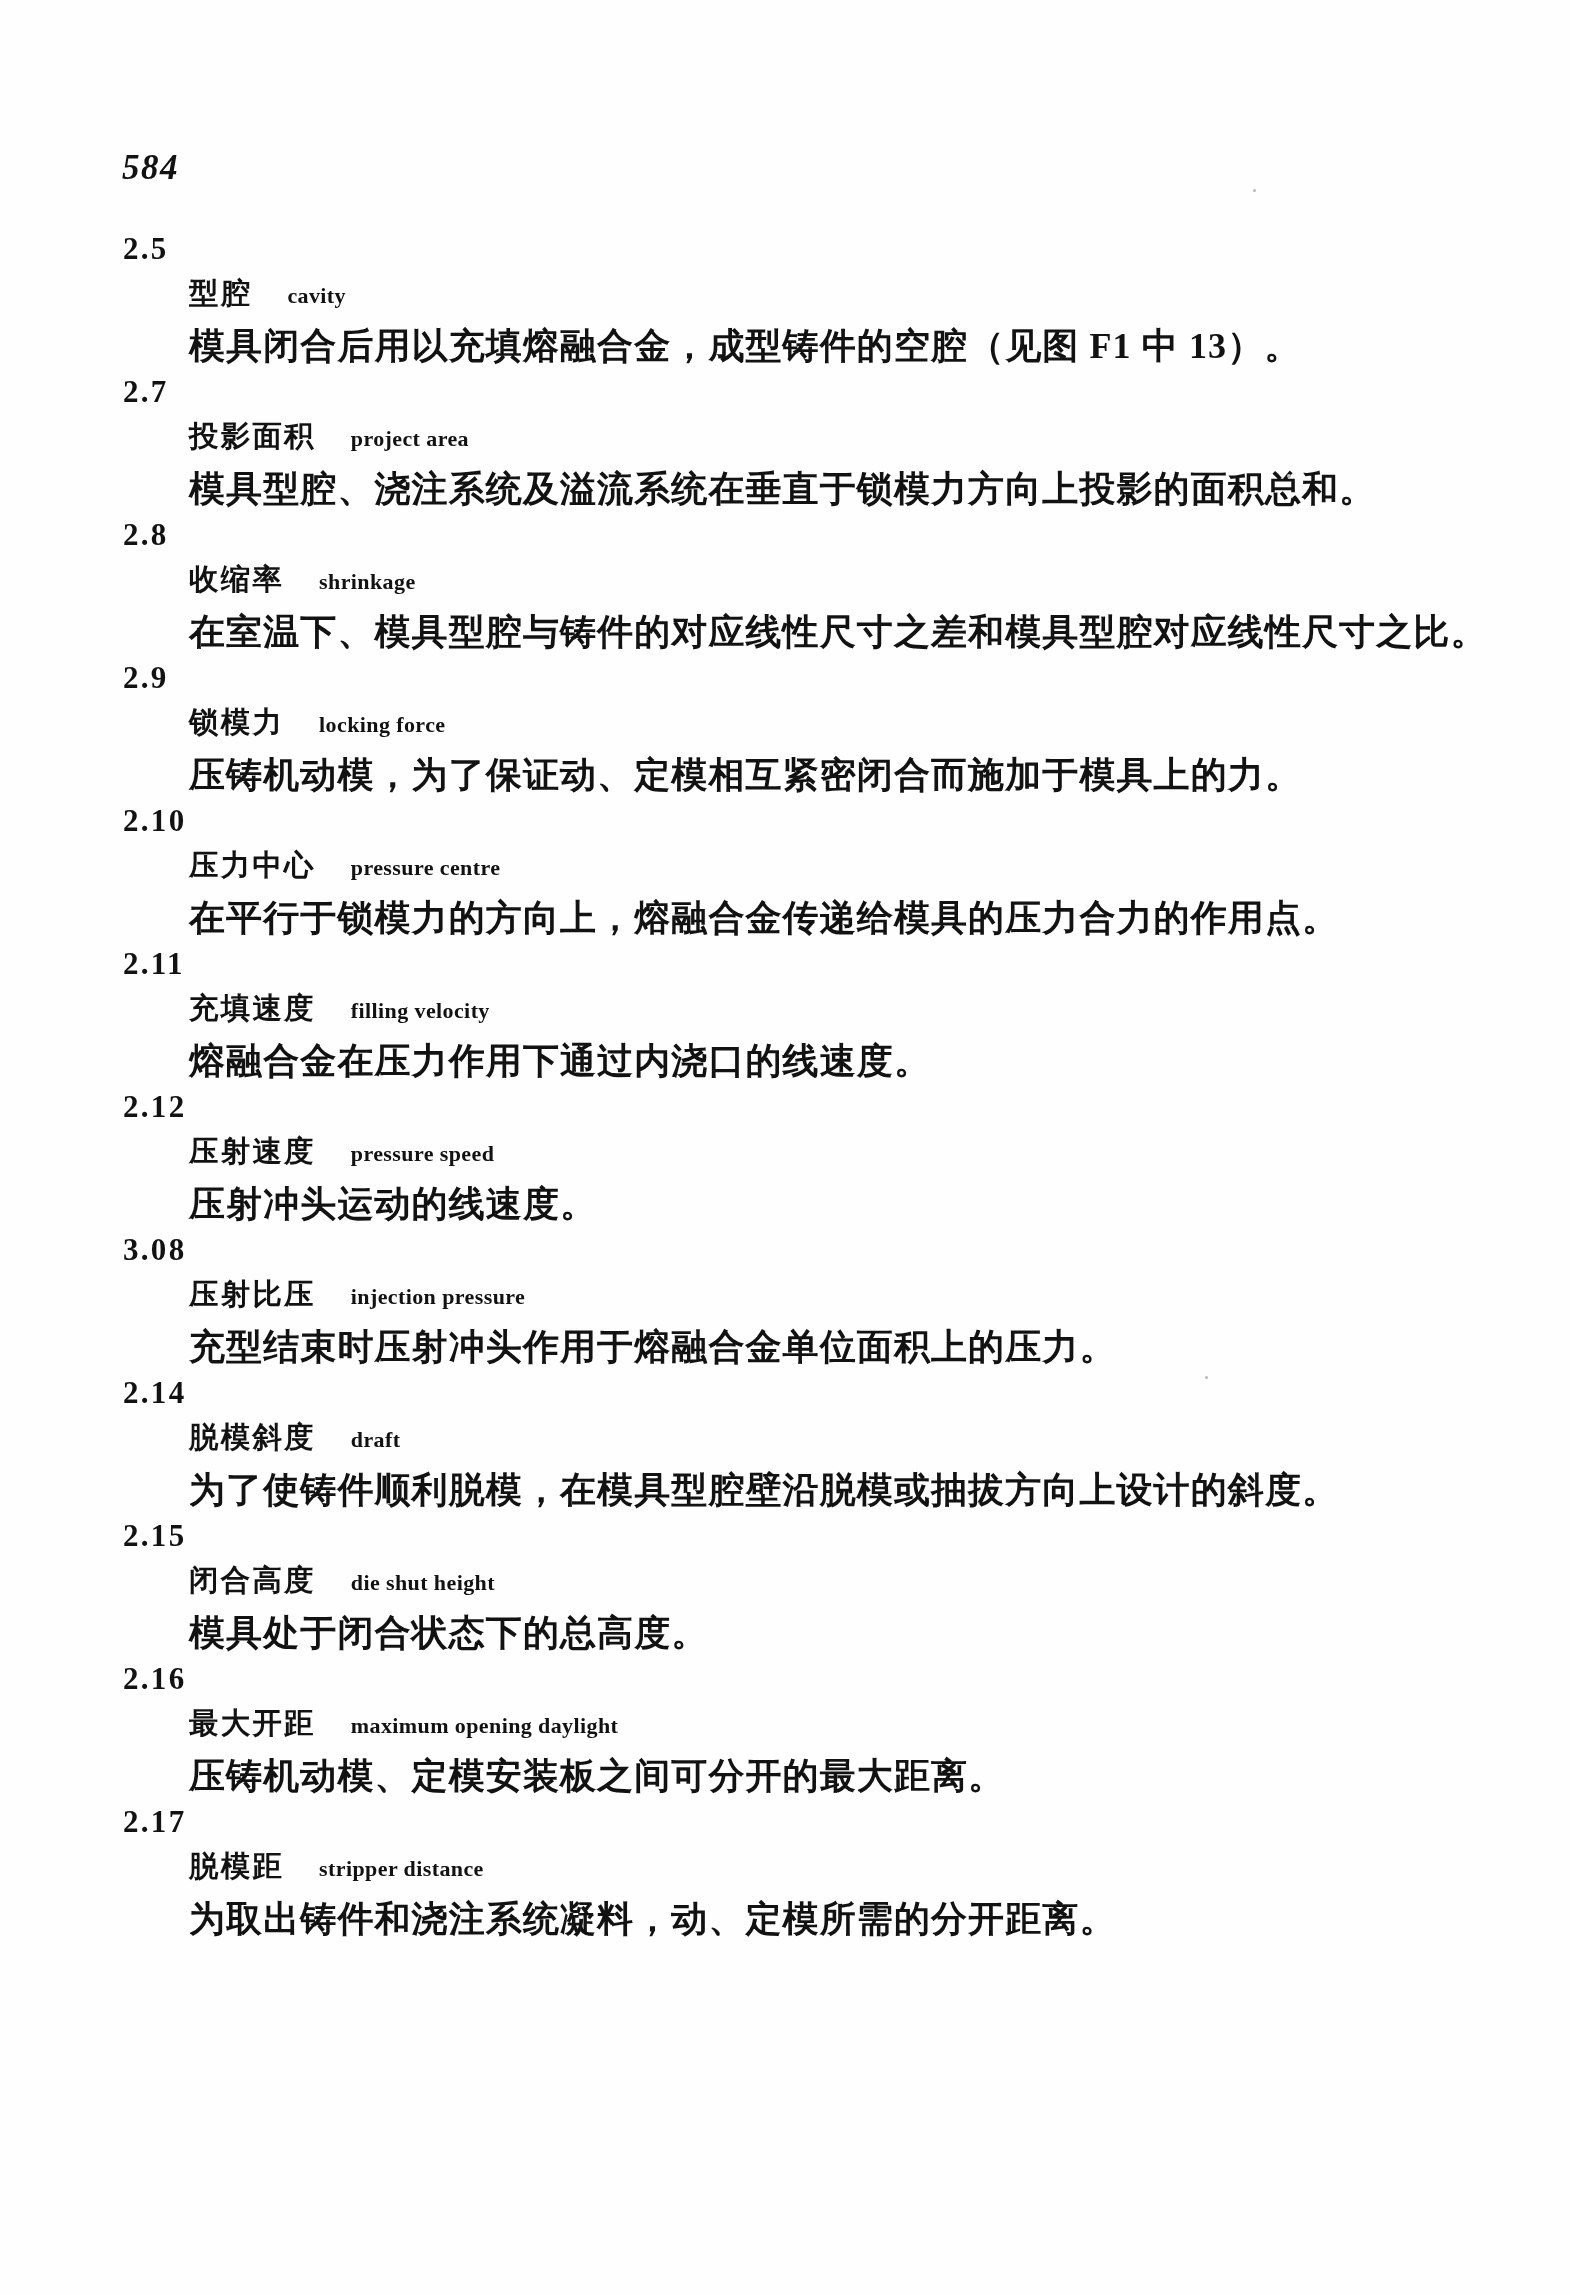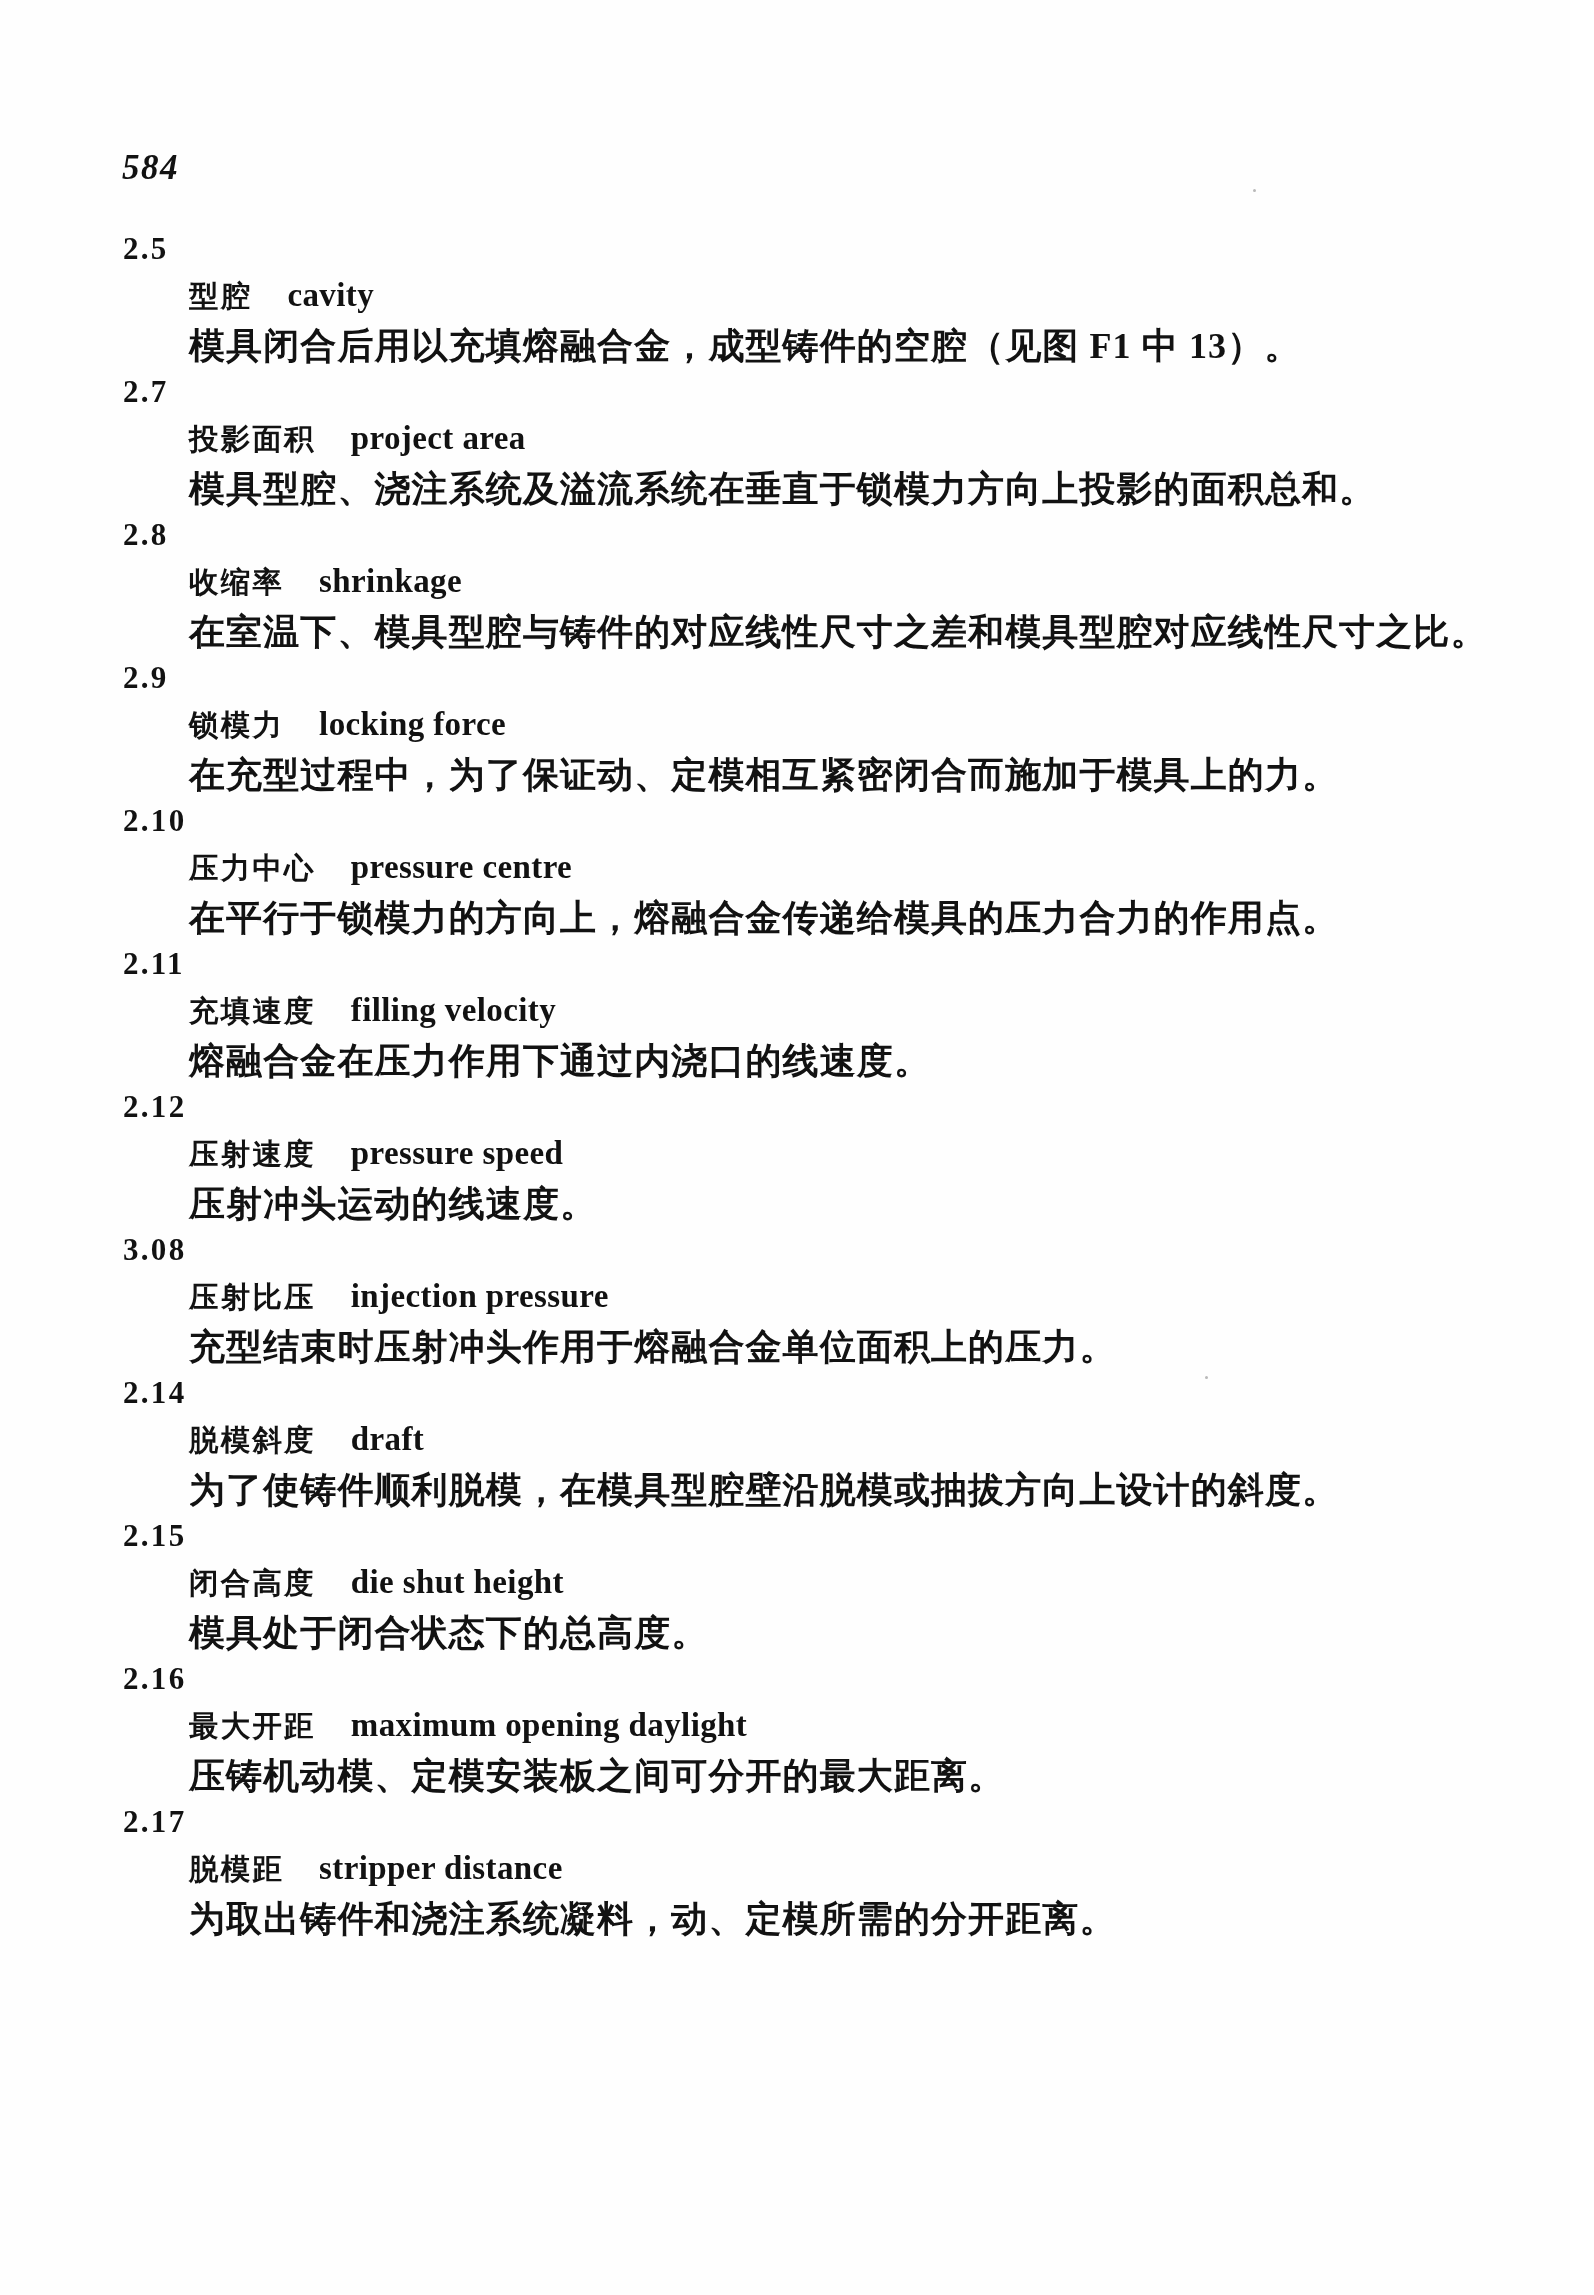--- a/index.html
+++ b/index.html
@@ -56,21 +56,21 @@
     font-size: 29.4px;
     line-height: 1;
     white-space: nowrap;
     font-weight: 600;
   }
   .term-zh {
     letter-spacing: 2.3px;
   }
   .term-en {
     margin-left: 35px;
-    font-size: 33px;
+    font-size: 22px;
     letter-spacing: 0.4px;
   }
   .sec-def {
     position: absolute;
     left: 189px;
     top: 96px;
     font-size: 36px;
     line-height: 1.1;
     letter-spacing: 1.1px;
     white-space: nowrap;
@@ -112,21 +112,21 @@
         <span class="term-zh">收缩率</span><span class="term-en">shrinkage</span>
       </div>
       <div class="sec-def">在室温下、模具型腔与铸件的对应线性尺寸之差和模具型腔对应线性尺寸之比。</div>
     </section>
 
     <section class="term-section">
       <div class="sec-id">2.9</div>
       <div class="sec-term">
         <span class="term-zh">锁模力</span><span class="term-en">locking force</span>
       </div>
-      <div class="sec-def">在充型过程中，为了保证动、定模相互紧密闭合而施加于模具上的力。</div>
+      <div class="sec-def">压铸机动模，为了保证动、定模相互紧密闭合而施加于模具上的力。</div>
     </section>
 
     <section class="term-section">
       <div class="sec-id">2.10</div>
       <div class="sec-term">
         <span class="term-zh">压力中心</span><span class="term-en">pressure centre</span>
       </div>
       <div class="sec-def">在平行于锁模力的方向上，熔融合金传递给模具的压力合力的作用点。</div>
     </section>
 

